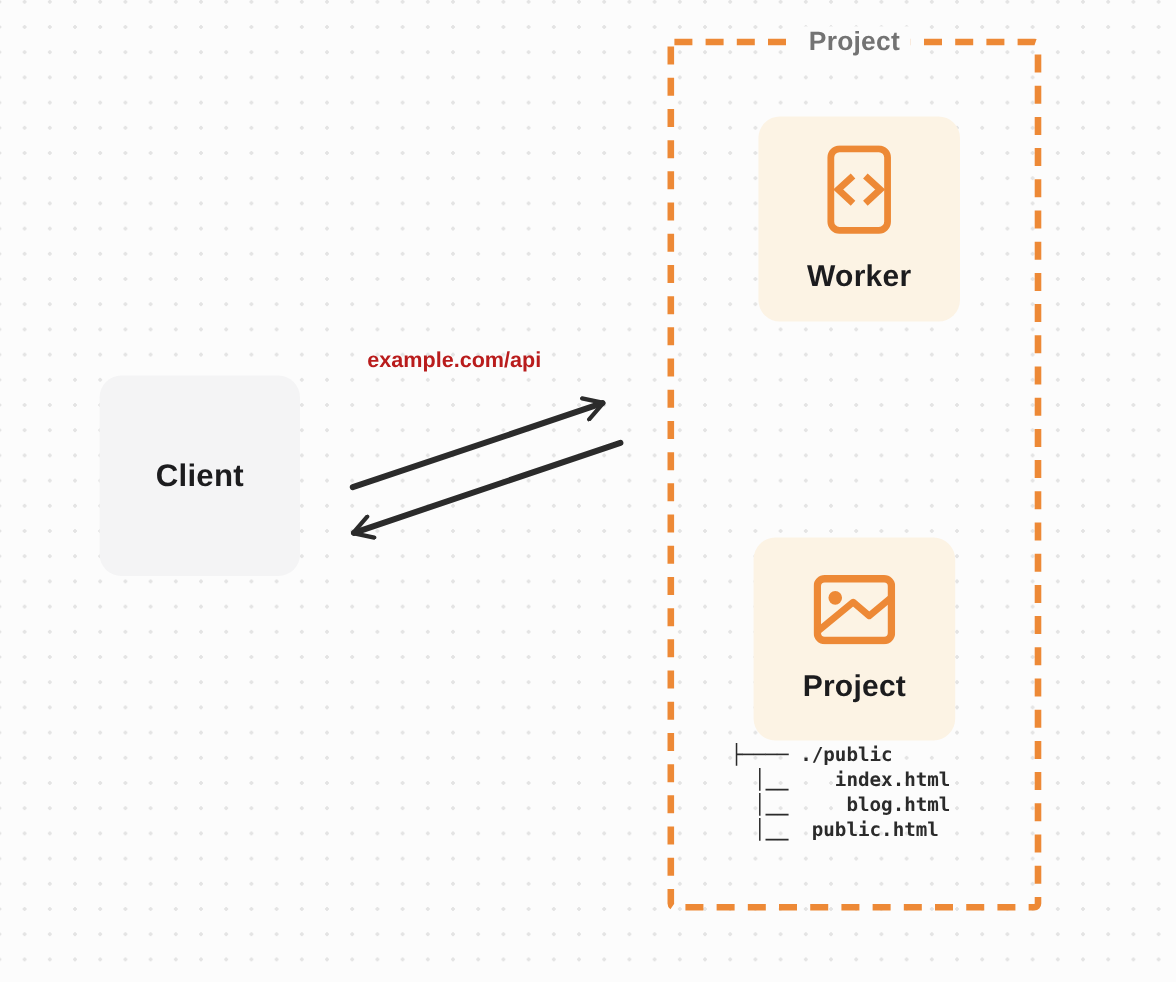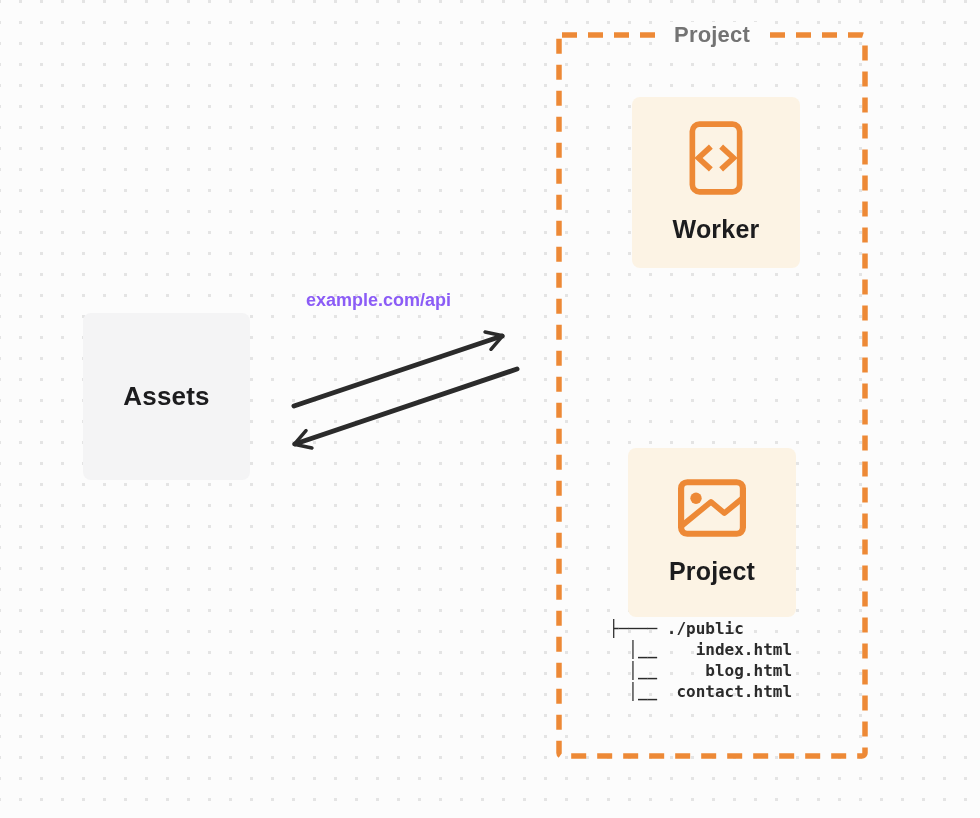--- a/index.html
+++ b/index.html
@@ -36,21 +36,21 @@
     padding: 0 9px;
     font-size: 22px;
     font-weight: bold;
     color: #737373;
     letter-spacing: 0.2px;
     white-space: nowrap;
   }
 
   .card {
     position: absolute;
-    border-radius: 8px;
+    border-radius: 18px;
     display: flex;
     flex-direction: column;
     align-items: center;
     justify-content: center;
     gap: 16px;
   }
   .card.orange { background: #FCF3E4; }
   .card.gray   { background: #F4F4F5; }
 
   .card-label {
@@ -64,21 +64,21 @@
   #assets-card { left: 628px; top: 448px; width: 168px; height: 169px; }
   #client-card { left: 83px;  top: 313px; width: 167px; height: 167px; }
   #client-card .card-label { font-size: 26px; }
 
   .request-label {
     position: absolute;
     left: 306px;
     top: 290px;
     font-size: 18px;
     font-weight: bold;
-    color: #8b5cf6;
+    color: #b91c1c;
     white-space: nowrap;
   }
 
   #file-tree {
     position: absolute;
     left: 609px;
     top: 618px;
     margin: 0;
     font-family: "DejaVu Sans Mono", monospace;
     font-size: 16px;
@@ -125,19 +125,19 @@
       <circle cx="17.5" cy="18.5" r="5.5" fill="#ED8936"></circle>
       <path d="M4,45 L32,22 L45,33 L62,19" fill="none" stroke="#ED8936" stroke-width="5.5" stroke-linejoin="round"></path>
     </svg>
   </span>
   <span class="card-label">Project</span>
 </div>
 
 <pre id="file-tree">├──── ./public
   │__    index.html
   │__     blog.html
-  │__  contact.html</pre>
+  │__  public.html</pre>
 
 <div id="client-card" class="card gray">
-  <span class="card-label">Assets</span>
+  <span class="card-label">Client</span>
 </div>
 
 <div class="request-label">example.com/api</div>
 
 </body></html>

